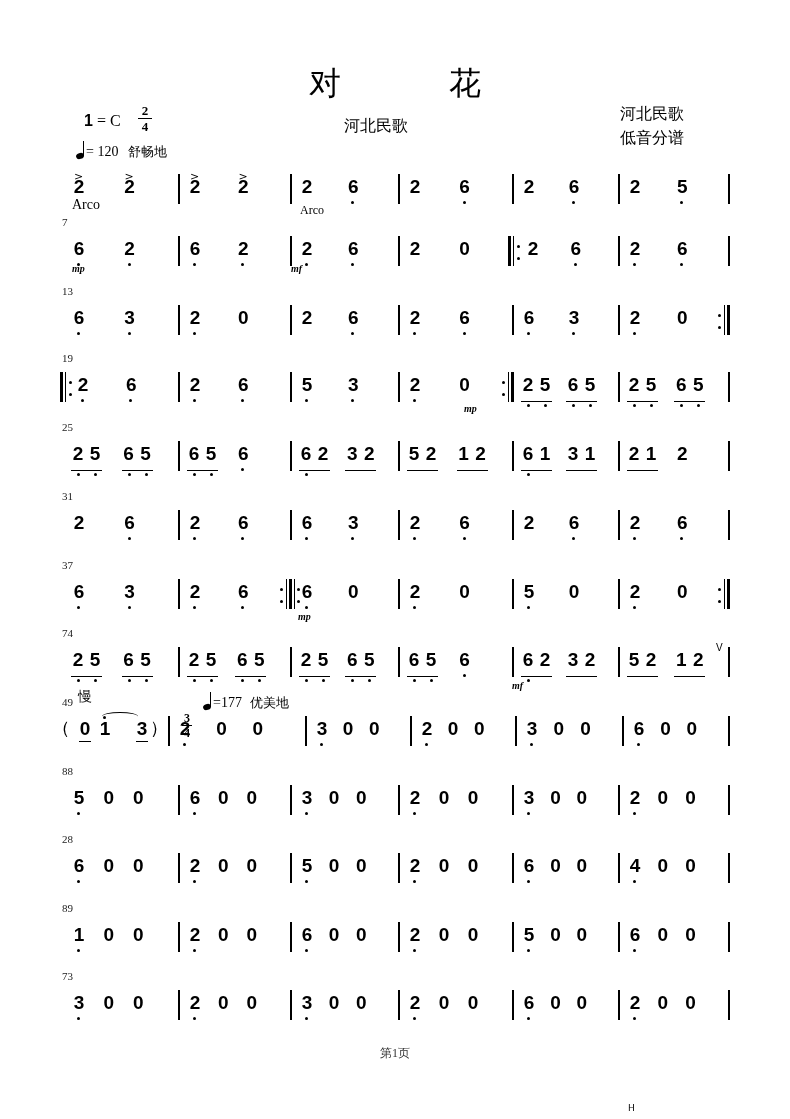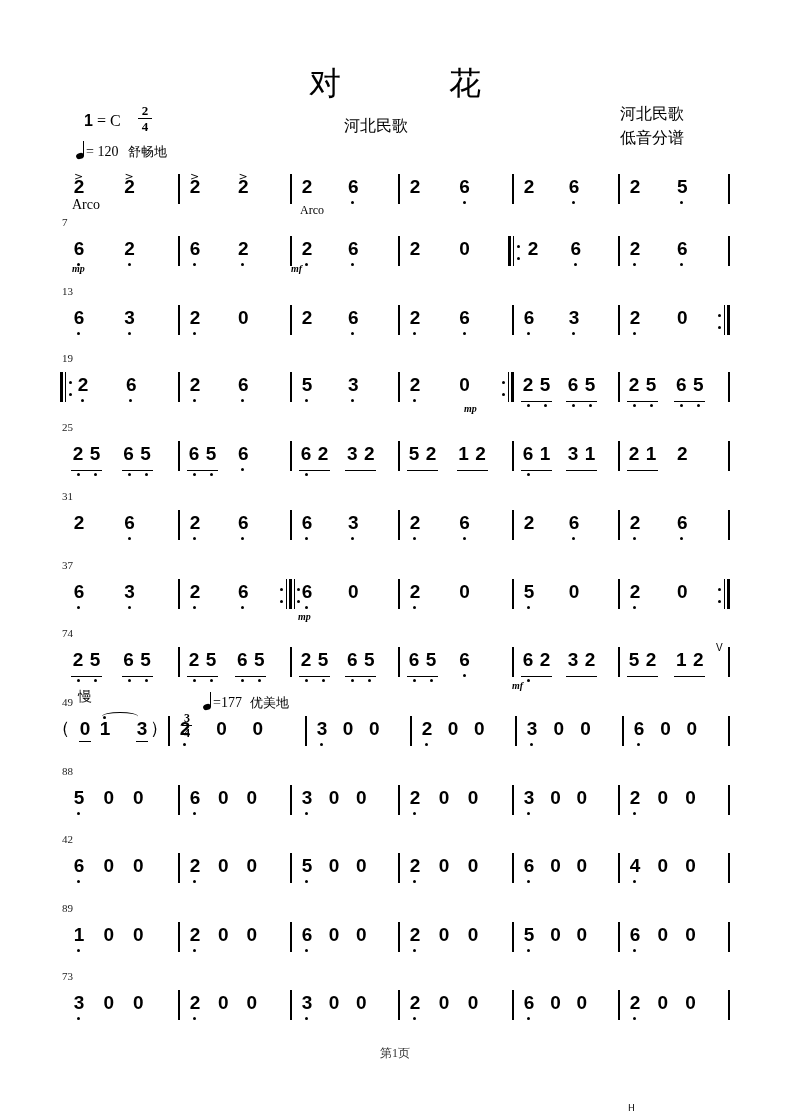--- a/index.html
+++ b/index.html
@@ -497,21 +497,21 @@
       <div class="bar" style="left: 512px;"></div>
       <div class="note" style="left: 522px;"><span>6</span><span class="dotb"></span></div>
       <div class="note" style="left: 548.452px;"><span>0</span></div>
       <div class="note" style="left: 574.903px;"><span>0</span></div>
       <div class="bar" style="left: 618px;"></div>
       <div class="note" style="left: 628px;"><span>4</span><span class="dotb"></span></div>
       <div class="note" style="left: 655.742px;"><span>0</span></div>
       <div class="note" style="left: 683.484px;"><span>0</span></div>
       <div class="bar" style="left: 728px;"></div>
     </div>
-    <div class="abs mnum" style="left: 62px; top: 833px;">42</div>
+    <div class="abs mnum" style="left: 62px; top: 833px;">28</div>
     <div class="row" style="top: 920px; left: 0px; width: 790px;">
       <div class="note" style="left: 72px;"><span>1</span><span class="dotb"></span></div>
       <div class="note" style="left: 101.677px;"><span>0</span></div>
       <div class="note" style="left: 131.355px;"><span>0</span></div>
       <div class="bar" style="left: 178px;"></div>
       <div class="note" style="left: 188px;"><span>2</span><span class="dotb"></span></div>
       <div class="note" style="left: 216.387px;"><span>0</span></div>
       <div class="note" style="left: 244.774px;"><span>0</span></div>
       <div class="bar" style="left: 290px;"></div>
       <div class="note" style="left: 300px;"><span>6</span><span class="dotb"></span></div>

